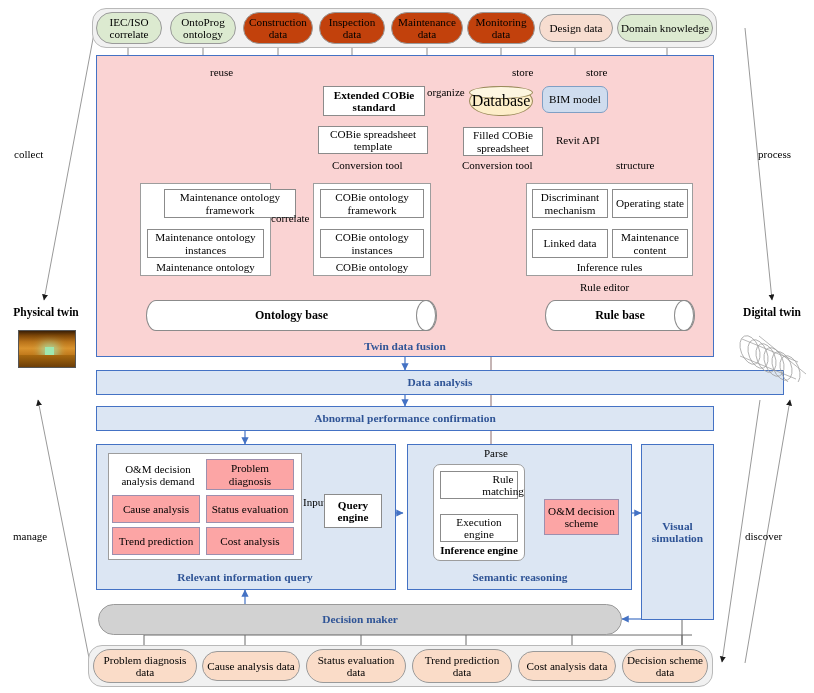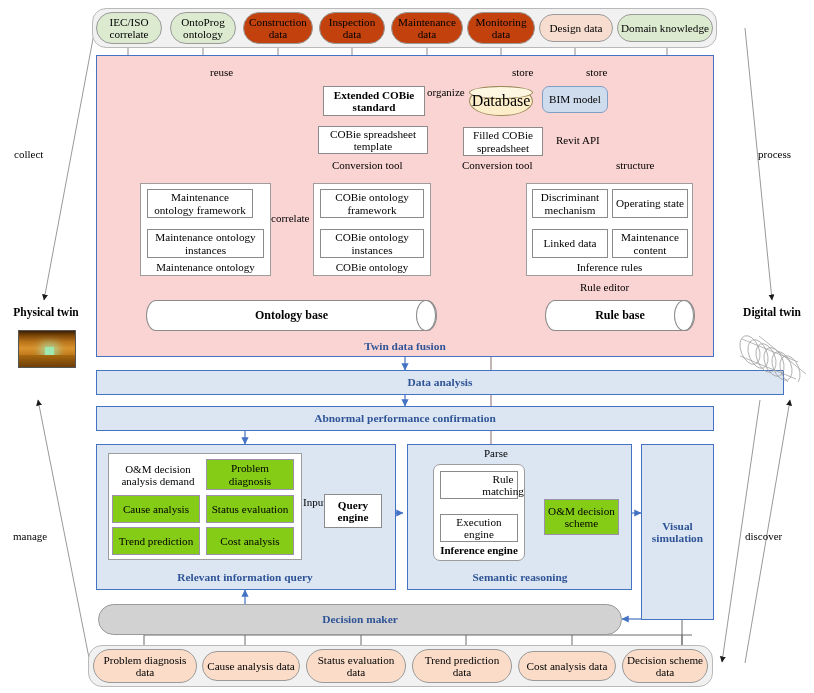--- a/index.html
+++ b/index.html
@@ -20,21 +20,21 @@
   .pill.peach2{background:#fadcc8;}
 
   
   .panel-pink{background:#fad3d3;border:1.3px solid #4472c4;}
   .panel-blue{background:#dce6f3;border:1.3px solid #4472c4;}
   .panel-label{color:#2f5496;font-weight:bold;font-size:11.4px;}
 
   
   .wbox{background:#ffffff;border:1px solid #8b8b8b;font-size:11.2px;}
   .wbox-grp{background:#ffffff;border:1px solid #9d9d9d;}
-  .lilac{background:#84cc16;border:1px solid #9d8fae;font-size:11.2px;}
+  .lilac{background:#fca5a5;border:1px solid #9d8fae;font-size:11.2px;}
   .bluebox{background:#cfdcee;border:1px solid #7f9fc4;border-radius:7px;font-size:11.2px;}
   .bold{font-weight:bold;}
 
   
   .cyl{background:#fdeec9;border:1px solid #9a8a5a;border-radius:50%/16px;font-size:16px;}
   .cyl-top{position:absolute;left:-1px;right:-1px;top:-1px;height:11px;
            background:#fdf6e0;border:1px solid #9a8a5a;border-radius:50%;}
 
   
   .hcyl{background:#ffffff;border:1px solid #8b8b8b;border-radius:10px/50%;font-size:12px;font-weight:bold;}
@@ -198,21 +198,21 @@
 
 <div class="abs wbox ctr" style="left:318px;top:126px;width:110px;height:28px;padding:0 3px;">COBie spreadsheet template</div>
 <div class="abs wbox ctr" style="left:463px;top:127px;width:80px;height:29px;padding:0 3px;">Filled COBie spreadsheet</div>
 <div class="abs cap" style="left:556px;top:134px;">Revit API</div>
 
 <div class="abs cap" style="left:332px;top:159px;">Conversion tool</div>
 <div class="abs cap" style="left:462px;top:159px;">Conversion tool</div>
 <div class="abs cap" style="left:616px;top:159px;">structure</div>
 
 <div class="abs wbox-grp" style="left:140px;top:183px;width:131px;height:93px;"></div>
-<div class="abs wbox ctr" style="left:147px;top:189px;width:106px;height:29px;padding:0 3px;">Maintenance ontology framework</div>
+<div class="abs wbox ctr" style="left:164px;top:189px;width:132px;height:29px;padding:0 3px;">Maintenance ontology framework</div>
 <div class="abs wbox ctr" style="left:147px;top:229px;width:117px;height:29px;padding:0 3px;">Maintenance ontology instances</div>
 <div class="abs cap ctr" style="left:140px;top:261px;width:131px;height:14px;">Maintenance ontology</div>
 
 <div class="abs wbox-grp" style="left:313px;top:183px;width:118px;height:93px;"></div>
 <div class="abs wbox ctr" style="left:320px;top:189px;width:104px;height:29px;padding:0 3px;">COBie ontology framework</div>
 <div class="abs wbox ctr" style="left:320px;top:229px;width:104px;height:29px;padding:0 3px;">COBie ontology instances</div>
 <div class="abs cap ctr" style="left:313px;top:261px;width:118px;height:14px;">COBie ontology</div>
 
 <div class="abs cap" style="left:271px;top:212px;">correlate</div>
 

